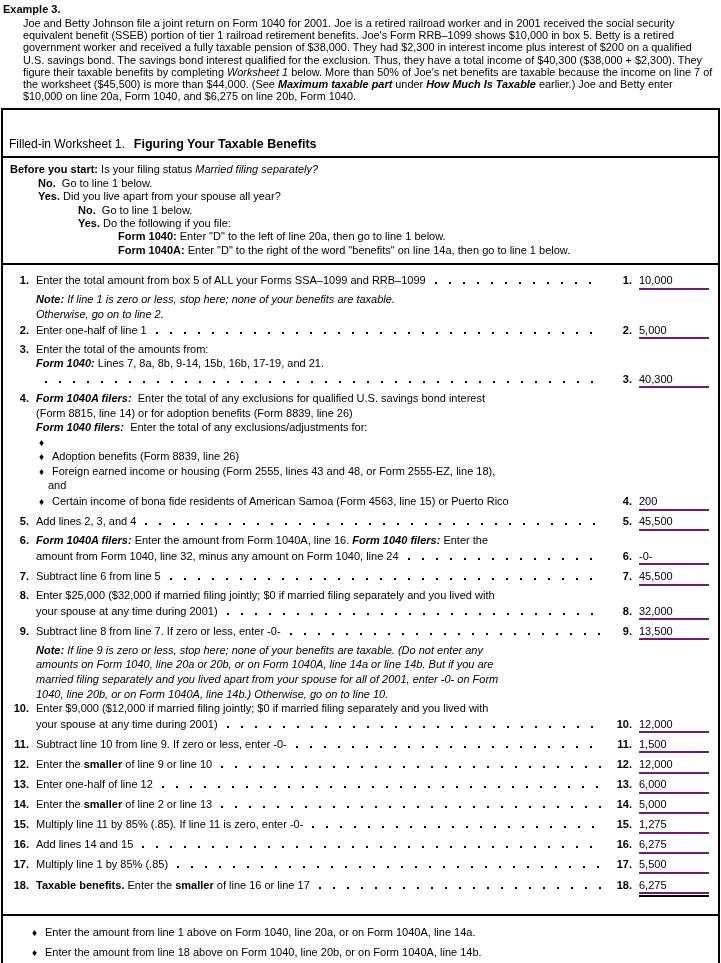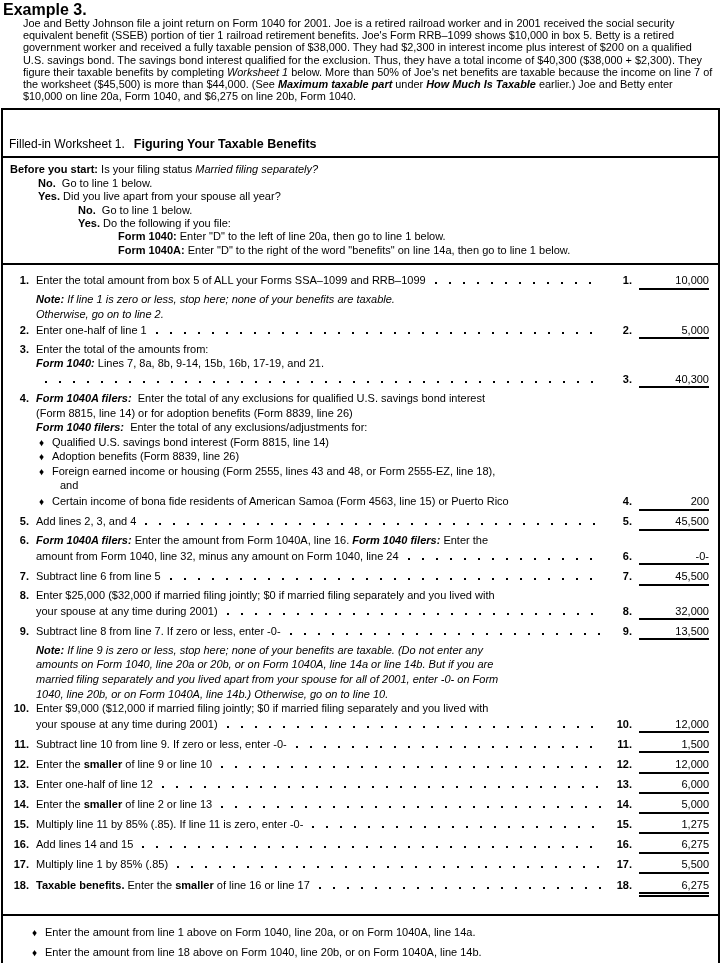--- a/index.html
+++ b/index.html
@@ -9,21 +9,21 @@
     font-size:11px;
   }
   .seg{white-space:pre-wrap;}
   .sn{font-weight:normal;font-style:normal;}
   .sb{font-weight:bold;}
   .si{font-style:italic;}
   .sbi{font-weight:bold;font-style:italic;}
 
   
   .example{padding:3px 4px 0 3px;}
-  .ex-heading{font-weight:bold;font-size:16px;line-height:13px;}
+  .ex-heading{font-weight:bold;font-size:11px;line-height:13px;}
   .ex-body{margin:1px 2px 0 20px;line-height:12.2px;font-size:10.9px;}
 
   
   .sheet{margin:6px 1px 0 1px;border:2px solid #000;}
   .ws-title{padding:28px 14px 5px 6px;border-bottom:2px solid #000;font-size:12px;line-height:13px;}
   .ws-title .ttl{font-size:12.5px;margin-left:9px;}
 
   
   .ws-before{padding:5px 12px 6px 7px;border-bottom:2px solid #000;line-height:13.4px;}
   .byrow{white-space:pre-wrap;}
@@ -32,28 +32,28 @@
   .ind2{margin-left:68px;}
   .ind3{margin-left:108px;}
 
   
   .ws-lines{padding:8px 9px 16px 6px;}
   .wrow{display:flex;align-items:baseline;line-height:13.6px;margin-bottom:1px;}
   .wrow.vr{margin-bottom:3.5px;}
   .wnum{flex:none;width:20px;text-align:right;font-weight:bold;margin-right:7px;}
   .bullet{flex:none;width:13px;margin-left:3px;font-size:10px;}
   .wtxt{flex:none;min-width:0;}
-  .wi2{margin-left:24px;}
+  .wi2{margin-left:12px;}
   .lead{
     flex:1;height:11px;margin:0 6px 0 9px;
     background:repeating-linear-gradient(90deg,#000 0 2px,transparent 2px 14px) left bottom / 100% 2px no-repeat;
   }
   .lead.nodot{background:none;}
   .wlbl{flex:none;width:24px;text-align:right;font-weight:bold;margin-right:7px;}
-  .wval{flex:none;width:70px;text-align:right;border-bottom:2px solid #000000;}
+  .wval{flex:none;width:70px;text-align:left;border-bottom:2px solid #701a75;}
   .wval.dbl{position:relative;}
   .wval.dbl::after{content:"";position:absolute;left:0;right:0;bottom:-5px;height:2px;background:#000;}
 
   
   .ws-footer{border-top:2px solid #000;padding:10px 8px 12px 7px;}
   .frow{display:flex;align-items:baseline;margin:0 0 7px 0;line-height:13px;}
   .fb{margin-left:22px;}
 </style>
 </head>
 <body>
@@ -123,21 +123,20 @@
           <span class="wnum"></span>
           <span class="wtxt"><span class="seg sn">(Form 8815, line 14) or for adoption benefits (Form 8839, line 26)</span></span>
         </div>
         <div class="wrow">
           <span class="wnum"></span>
           <span class="wtxt"><span class="seg sbi">Form 1040 filers:</span><span class="seg sn">  Enter the total of any exclusions/adjustments for:</span></span>
         </div>
         <div class="wrow">
           <span class="wnum"></span>
           <span class="bullet">♦</span>
-          <span class="wtxt"><span class="seg sn">Qualified U.S. savings bond interest (Form 8815, line 14)</span></span>
         </div>
         <div class="wrow">
           <span class="wnum"></span>
           <span class="bullet">♦</span>
           <span class="wtxt"><span class="seg sn">Adoption benefits (Form 8839, line 26)</span></span>
         </div>
         <div class="wrow">
           <span class="wnum"></span>
           <span class="bullet">♦</span>
           <span class="wtxt"><span class="seg sn">Foreign earned income or housing (Form 2555, lines 43 and 48, or Form 2555-EZ, line 18),</span></span>

